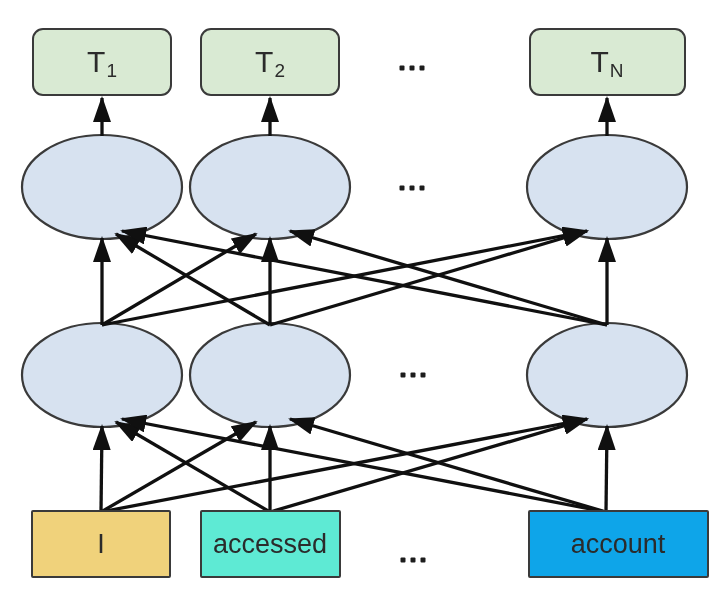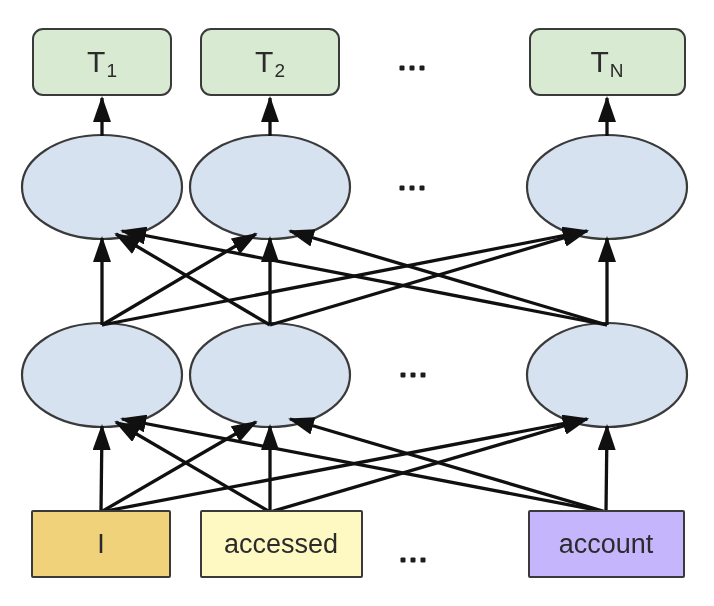--- a/index.html
+++ b/index.html
@@ -68,24 +68,24 @@
       <span class="t-sub">2</span>
   </div>
   <div class="obox" style="left: 528.5px; top: 28px; width: 157px; height: 68px; border-radius: 11px; background: rgb(217, 234, 211); border-color: rgb(58, 58, 58);">
     <span class="t-main">T</span>
       <span class="t-sub">N</span>
   </div>
 
   <div class="ibox" style="left: 31px; top: 510px; width: 140px; height: 68px; border-radius: 2px; background: rgb(240, 210, 123); border-color: rgb(58, 58, 58);">
     <span class="word">I</span>
   </div>
-  <div class="ibox" style="left: 199.5px; top: 510px; width: 163px; height: 68px; border-radius: 2px; background: #fef9c3; border-color: rgb(58, 58, 58);">
+  <div class="ibox" style="left: 199.5px; top: 510px; width: 141px; height: 68px; border-radius: 2px; background: #5eead4; border-color: rgb(58, 58, 58);">
     <span class="word">accessed</span>
   </div>
-  <div class="ibox" style="left: 527.5px; top: 510px; width: 157px; height: 68px; border-radius: 2px; background: #c4b5fd; border-color: rgb(58, 58, 58);">
+  <div class="ibox" style="left: 527.5px; top: 510px; width: 181px; height: 68px; border-radius: 2px; background: #0ea5e9; border-color: rgb(58, 58, 58);">
     <span class="word">account</span>
   </div>
 
   <div class="dots" aria-label="..." style="left: 412px; top: 68px;">
       <i style="background: rgb(29, 29, 29);"></i>
       <i style="background: rgb(29, 29, 29);"></i>
       <i style="background: rgb(29, 29, 29);"></i>
     </div>
   <div class="dots" aria-label="..." style="left: 412px; top: 188px;">
       <i style="background: rgb(29, 29, 29);"></i>

